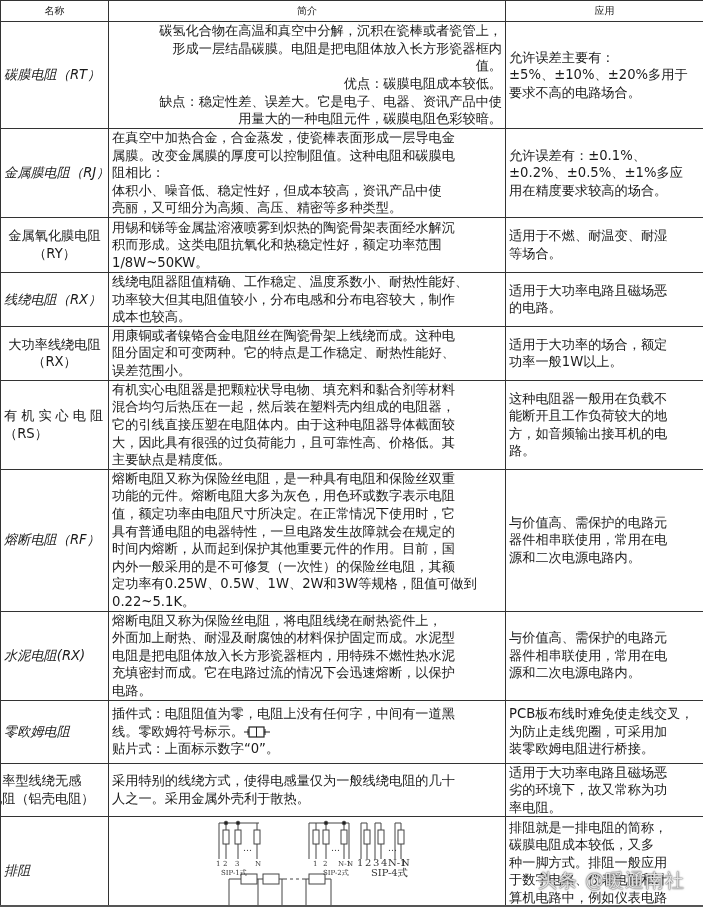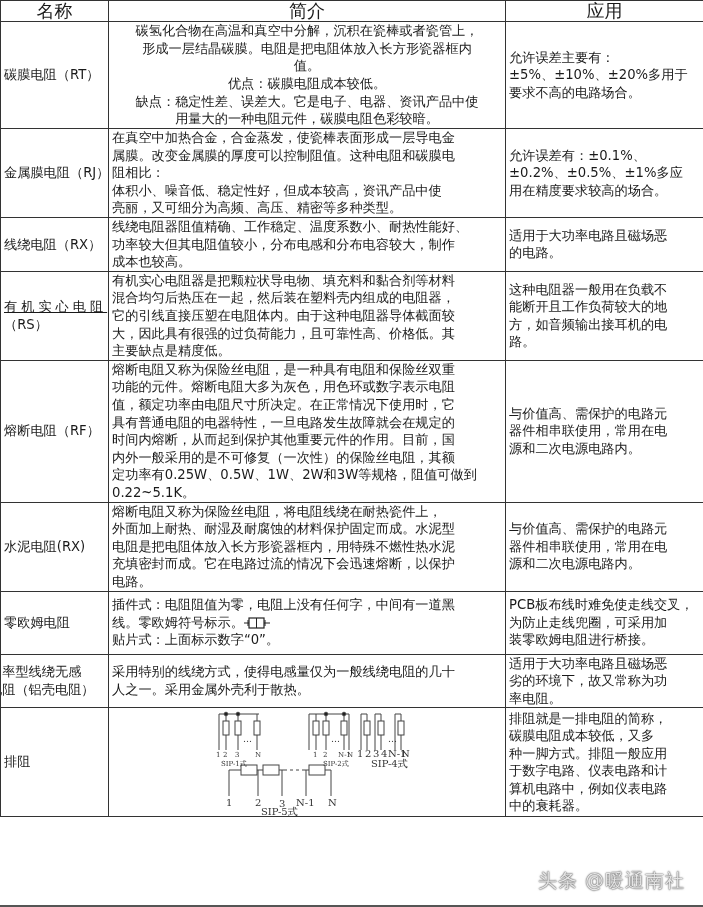--- a/index.html
+++ b/index.html
@@ -1,25 +1,25 @@
 <!DOCTYPE html>
 <html><head>
 <meta charset="utf-8">
 <style>
   html, body { margin:0; padding:0; background:#ffffff; }
   body { width:703px; height:907px; overflow:hidden; position:relative;
          font-family:"DejaVu Sans", "Liberation Sans", sans-serif; color:#1a1a1a; }
   table { border-collapse:collapse; position:absolute; left:0; top:0; width:703px; table-layout:fixed; }
   td, th { border:1.5px solid #333; vertical-align:middle; padding:0 3px; font-size:13.2px; line-height:17.6px; overflow:hidden; }
-  th { font-weight:normal; height:20px; text-align:center; font-size:18px; }
-  .name { white-space:nowrap; }
+  th { font-weight:normal; height:20px; text-align:center; font-size:10px; }
+  .name { white-space:nowrap;font-style:italic; }
   .name-center { text-align:center; }
   .clip-left { text-indent:-6px; white-space:nowrap; }
-  .desc { text-align:center; }
-  .spaced { letter-spacing:4px;text-decoration:underline; }
+  .desc { text-align:right; }
+  .spaced { letter-spacing:4px; }
   .zero-sym { display:inline-block; vertical-align:middle; }
   .diagram-cell { padding:0; }
   .watermark { position:absolute; left:538px; top:868px; font-size:19px; color:rgba(255,255,255,0.85);
                text-shadow:0 0 2px #555, 0 0 1px #333; letter-spacing:1px; pointer-events:none; white-space:nowrap; }
   .bottom-bar { position:absolute; left:0; top:905px; width:703px; height:2px; background:#555; }
 </style>
 </head>
 <body>
 
 <table>
@@ -63,34 +63,64 @@
         <div>体积小、噪音低、稳定性好，但成本较高，资讯产品中使</div>
         <div>亮丽，又可细分为高频、高压、精密等多种类型。</div>
       </td>
       <td>
         <div>允许误差有：±0.1%、</div>
         <div>±0.2%、±0.5%、±1%多应</div>
         <div>用在精度要求较高的场合。</div>
       </td>
     </tr>
 
+    <tr style="height:55px">
+      <td class="name-center">
+        <div style="white-space:nowrap">金属氧化膜电阻</div>
+        <div>（RY）</div>
+      </td>
+      <td>
+        <div>用锡和锑等金属盐溶液喷雾到炽热的陶瓷骨架表面经水解沉</div>
+        <div>积而形成。这类电阻抗氧化和热稳定性好，额定功率范围</div>
+        <div>1/8W~50KW。</div>
+      </td>
+      <td>
+        <div>适用于不燃、耐温变、耐湿</div>
+        <div>等场合。</div>
+      </td>
+    </tr>
 
     <tr style="height:53px">
       <td class="name">线绕电阻（RX）</td>
       <td>
         <div style="white-space:nowrap">线绕电阻器阻值精确、工作稳定、温度系数小、耐热性能好、</div>
         <div>功率较大但其电阻值较小，分布电感和分布电容较大，制作</div>
         <div>成本也较高。</div>
       </td>
       <td>
         <div>适用于大功率电路且磁场恶</div>
         <div>的电路。</div>
       </td>
     </tr>
 
+    <tr style="height:54px">
+      <td class="name-center">
+        <div style="white-space:nowrap">大功率线绕电阻</div>
+        <div>（RX）</div>
+      </td>
+      <td>
+        <div>用康铜或者镍铬合金电阻丝在陶瓷骨架上线绕而成。这种电</div>
+        <div>阻分固定和可变两种。它的特点是工作稳定、耐热性能好、</div>
+        <div>误差范围小。</div>
+      </td>
+      <td>
+        <div>适用于大功率的场合，额定</div>
+        <div>功率一般1W以上。</div>
+      </td>
+    </tr>
 
     <tr style="height:89px">
       <td>
         <div class="spaced" style="white-space:nowrap">有机实心电阻</div>
         <div>（RS）</div>
       </td>
       <td>
         <div>有机实心电阻器是把颗粒状导电物、填充料和黏合剂等材料</div>
         <div>混合均匀后热压在一起，然后装在塑料壳内组成的电阻器，</div>
         <div>它的引线直接压塑在电阻体内。由于这种电阻器导体截面较</div>

